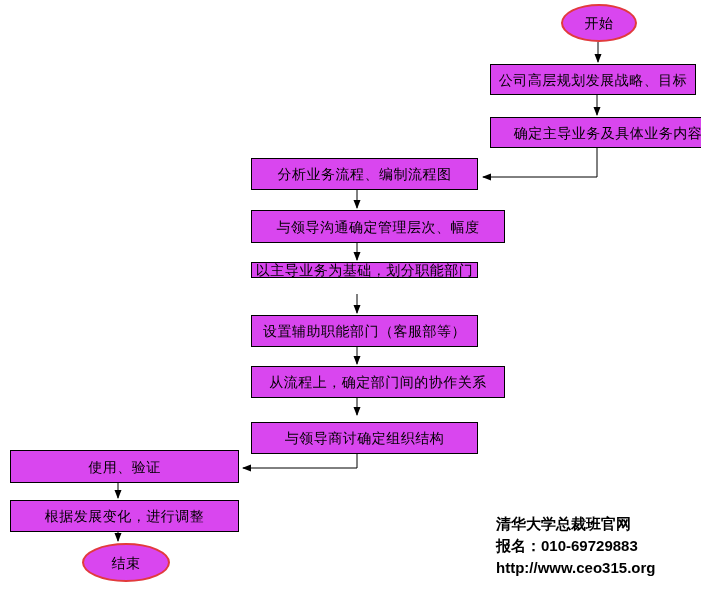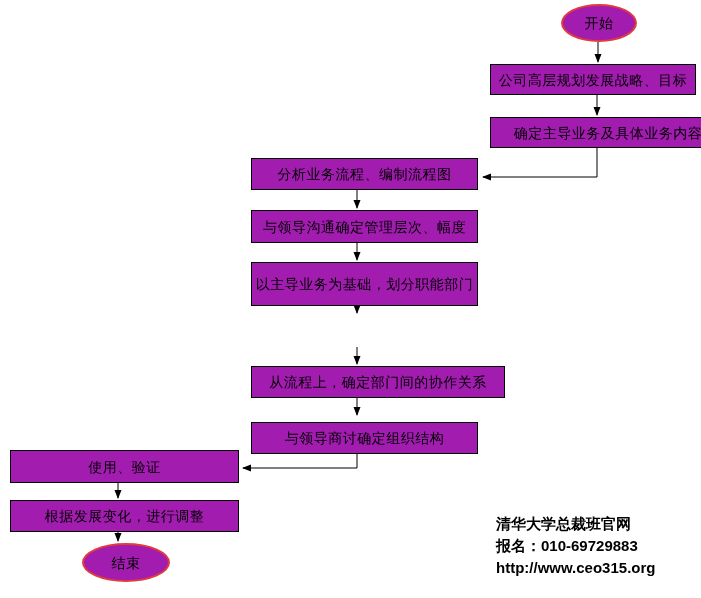--- a/index.html
+++ b/index.html
@@ -3,21 +3,21 @@
 <meta charset="utf-8">
 <style>
   html,body{margin:0;padding:0;background:#fff;}
   .stage{
     position:relative;width:701px;height:598px;background:#ffffff;
     font-family:"Liberation Sans","DejaVu Sans",sans-serif;color:#000;
     overflow:hidden;
   }
   .arrows{position:absolute;left:0;top:0;width:701px;height:598px;}
   .node{
-    position:absolute;box-sizing:border-box;background:#a21caf;
+    position:absolute;box-sizing:border-box;background:#d946ef;
     display:flex;align-items:center;justify-content:center;
     font-size:14px;line-height:1;letter-spacing:0.5px;text-align:center;
   }
   .box{border:1px solid #000000;}
   .terminator{border:2px solid #e23b3d;border-radius:50%;}
   .footer{
     position:absolute;left:496px;top:513px;
     font-size:15px;font-weight:bold;line-height:22px;white-space:nowrap;
   }
 </style>
@@ -54,28 +54,31 @@
   </div>
 
   <div class="node box" style="left:490px;top:117px;width:236px;height:31px;">
     <span>确定主导业务及具体业务内容</span>
   </div>
 
   <div class="node box" style="left:251px;top:158px;width:227px;height:32px;">
     <span>分析业务流程、编制流程图</span>
   </div>
 
-  <div class="node box" style="left:251px;top:210px;width:227px;height:33px;">
+  <div class="node box" style="left:251px;top:210px;width:254px;height:33px;">
     <span>与领导沟通确定管理层次、幅度</span>
   </div>
 
-  <div class="node box" style="left:251px;top:262px;width:227px;height:44px;">
+  <div class="node box" style="left:251px;top:262px;width:227px;height:16px;">
     <span>以主导业务为基础，划分职能部门</span>
   </div>
 
+  <div class="node box" style="left:251px;top:315px;width:227px;height:32px;">
+    <span>设置辅助职能部门（客服部等）</span>
+  </div>
 
   <div class="node box" style="left:251px;top:366px;width:254px;height:32px;">
     <span>从流程上，确定部门间的协作关系</span>
   </div>
 
   <div class="node box" style="left:251px;top:422px;width:227px;height:32px;">
     <span>与领导商讨确定组织结构</span>
   </div>
 
   <div class="node box" style="left:10px;top:450px;width:229px;height:33px;">

